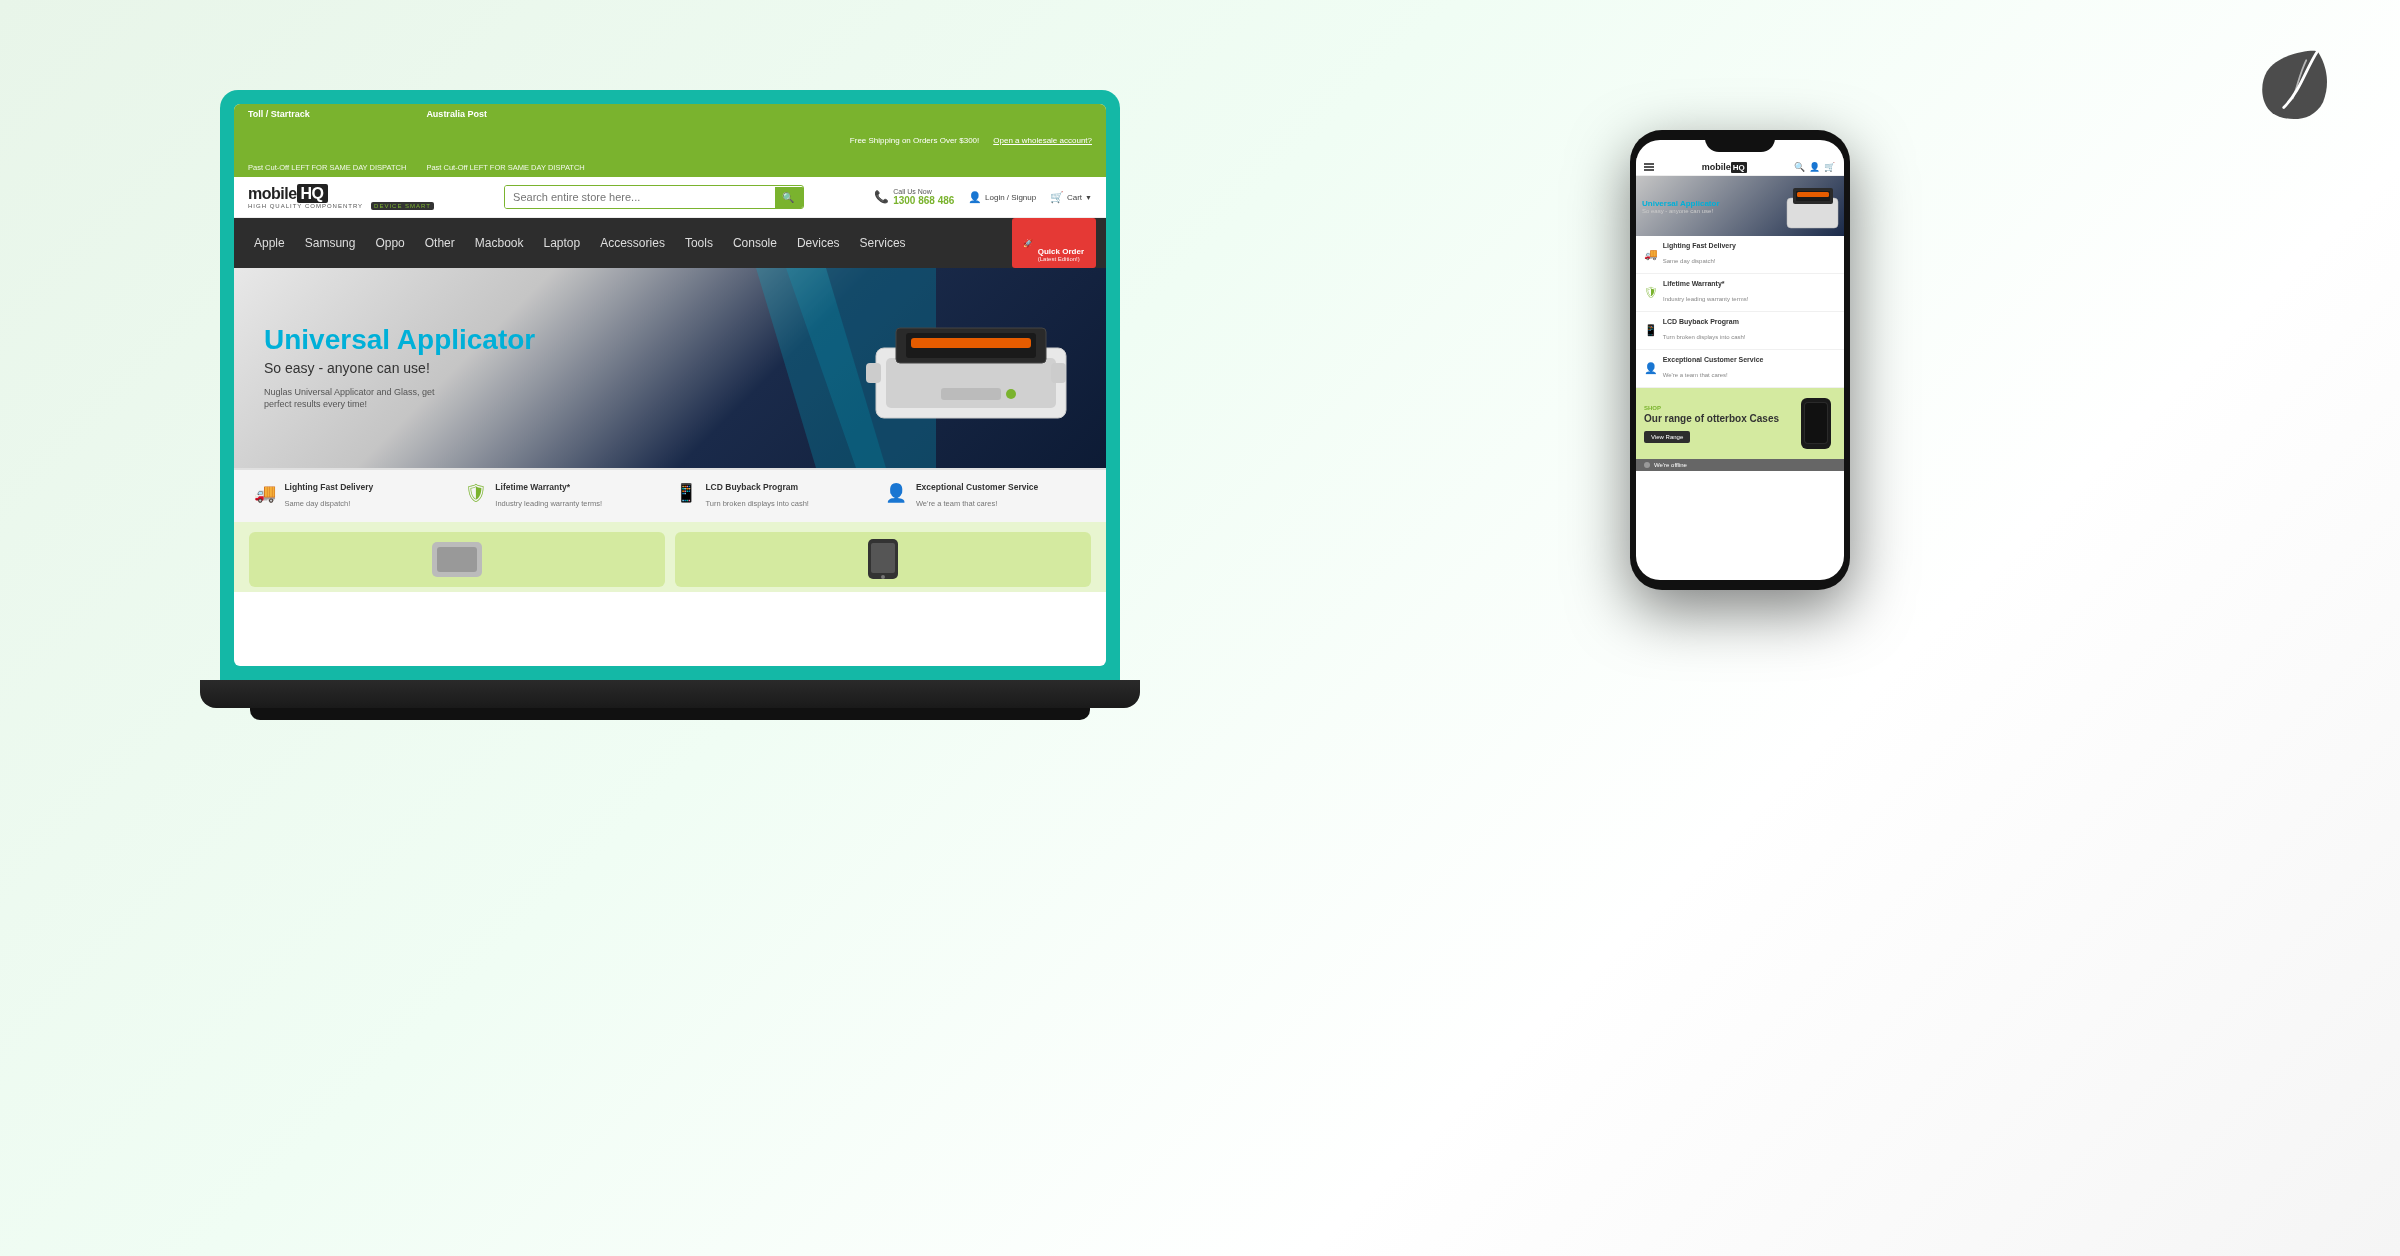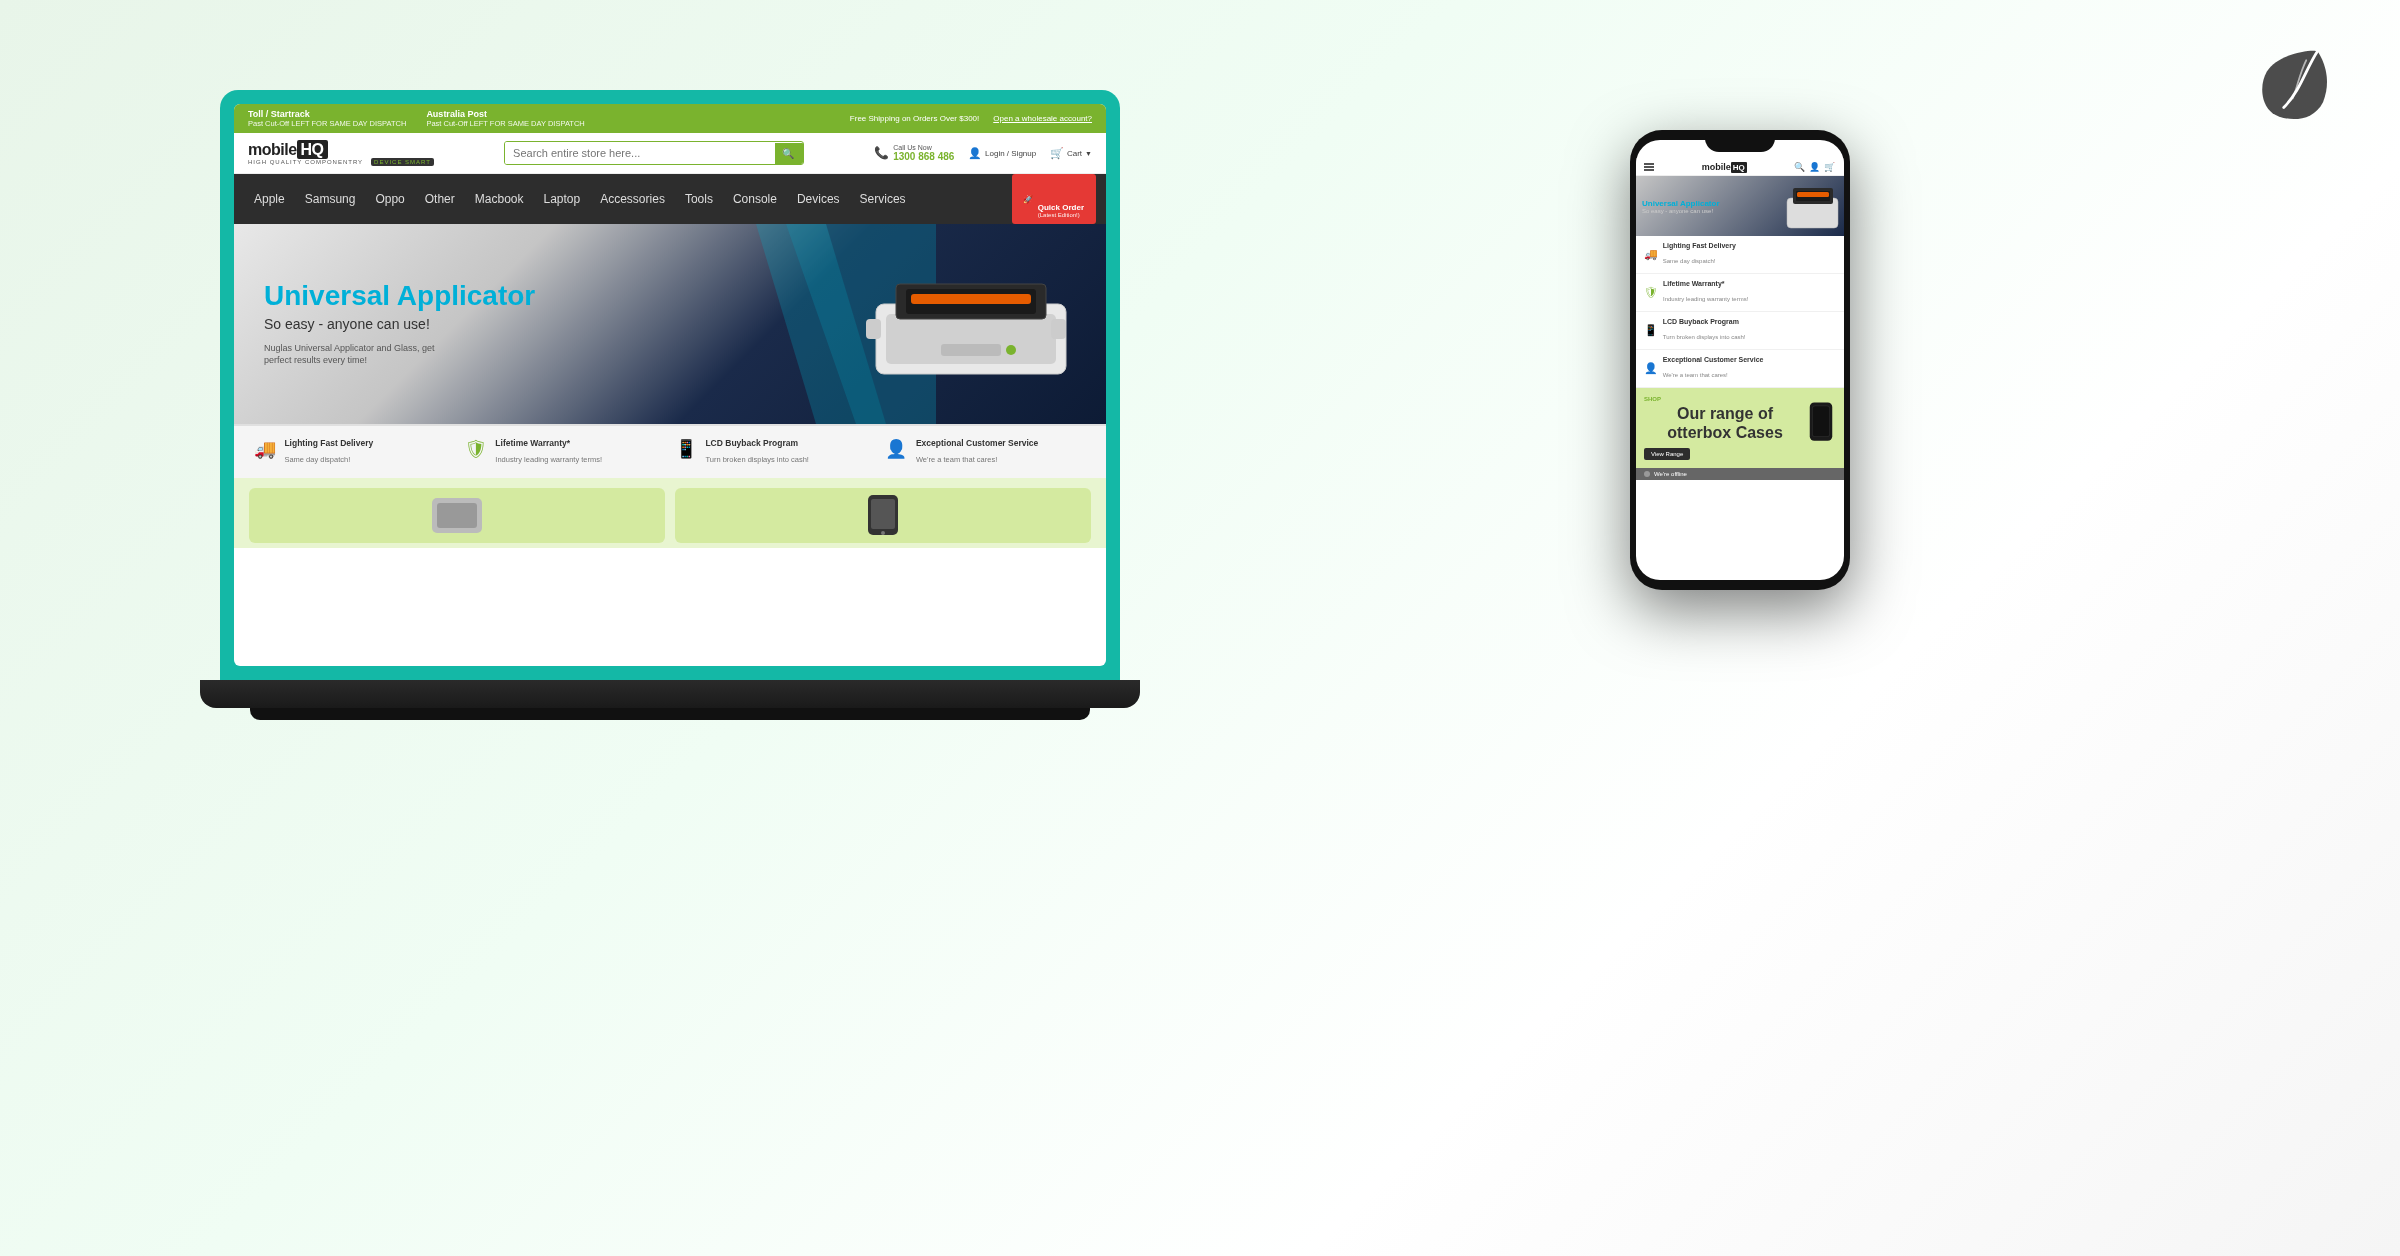--- a/index.html
+++ b/index.html
@@ -87,20 +87,21 @@
 
     .site-top-bar .shipping-option strong {
       font-size: 9px;
       font-weight: bold;
     }
 
     .site-top-bar .shipping-option span {
       display: block;
       font-size: 7.5px;
       opacity: 0.9;
+      margin-top: 44px;
     }
 
     .site-top-bar .top-right {
       display: flex;
       align-items: center;
       gap: 14px;
       font-size: 8px;
     }
 
     .site-header {
@@ -446,21 +447,21 @@
 
     .phone-promo-label {
       font-size: 6px;
       color: #7ab32e;
       text-transform: uppercase;
       font-weight: bold;
       margin-bottom: 2px;
     }
 
     .phone-promo-title {
-      font-size: 16px;
+      font-size: 10px;
       font-weight: bold;
       color: #333;
       line-height: 1.2;
       text-align: center;
     }
 
     .phone-promo-btn {
       background: #2d2d2d;
       color: #fff;
       font-size: 6px;

